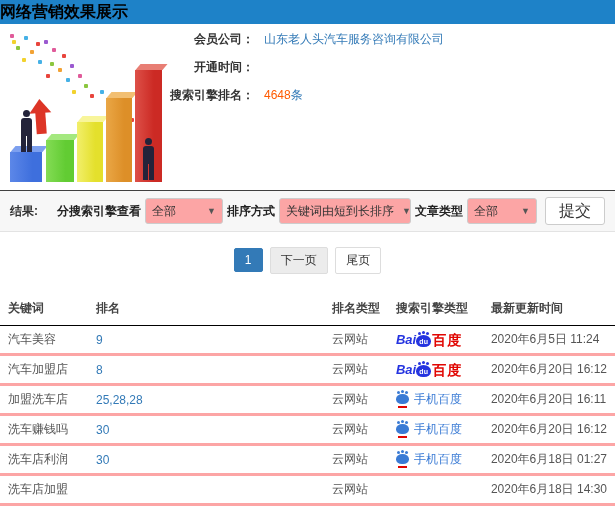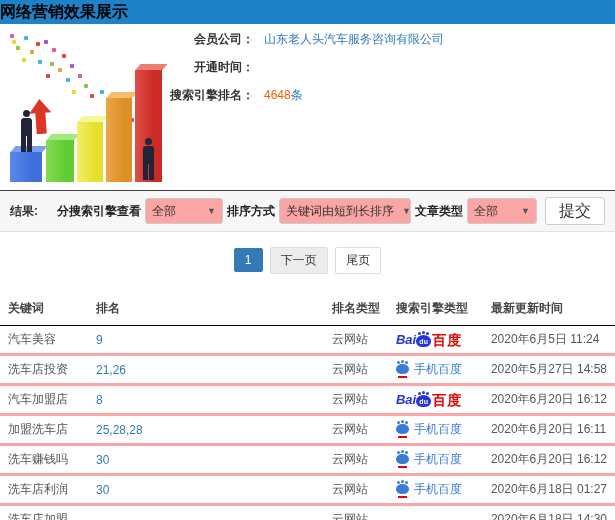--- a/index.html
+++ b/index.html
@@ -194,30 +194,20 @@
       <td><span class="bd-logo">
             <b class="bd-bai">Bai</b>
             <span class="bd-paw">
               <span class="bd-du">du</span>
             </span>
             <b class="bd-cn">百度</b>
           </span></td>
       <td>2020年6月5日 11:24</td>
     </tr>
     <tr>
-      <td>洗车店投资</td>
-      <td><a class="rank-link">21,26</a></td>
-      <td>云网站</td>
-      <td><span class="mb-logo">
-            <span class="mb-icon"></span>
-            <span>手机百度</span>
-          </span></td>
-      <td>2020年5月27日 14:58</td>
-    </tr>
-    <tr>
       <td>汽车加盟店</td>
       <td><a class="rank-link">8</a></td>
       <td>云网站</td>
       <td><span class="bd-logo">
             <b class="bd-bai">Bai</b>
             <span class="bd-paw">
               <span class="bd-du">du</span>
             </span>
             <b class="bd-cn">百度</b>
           </span></td>

